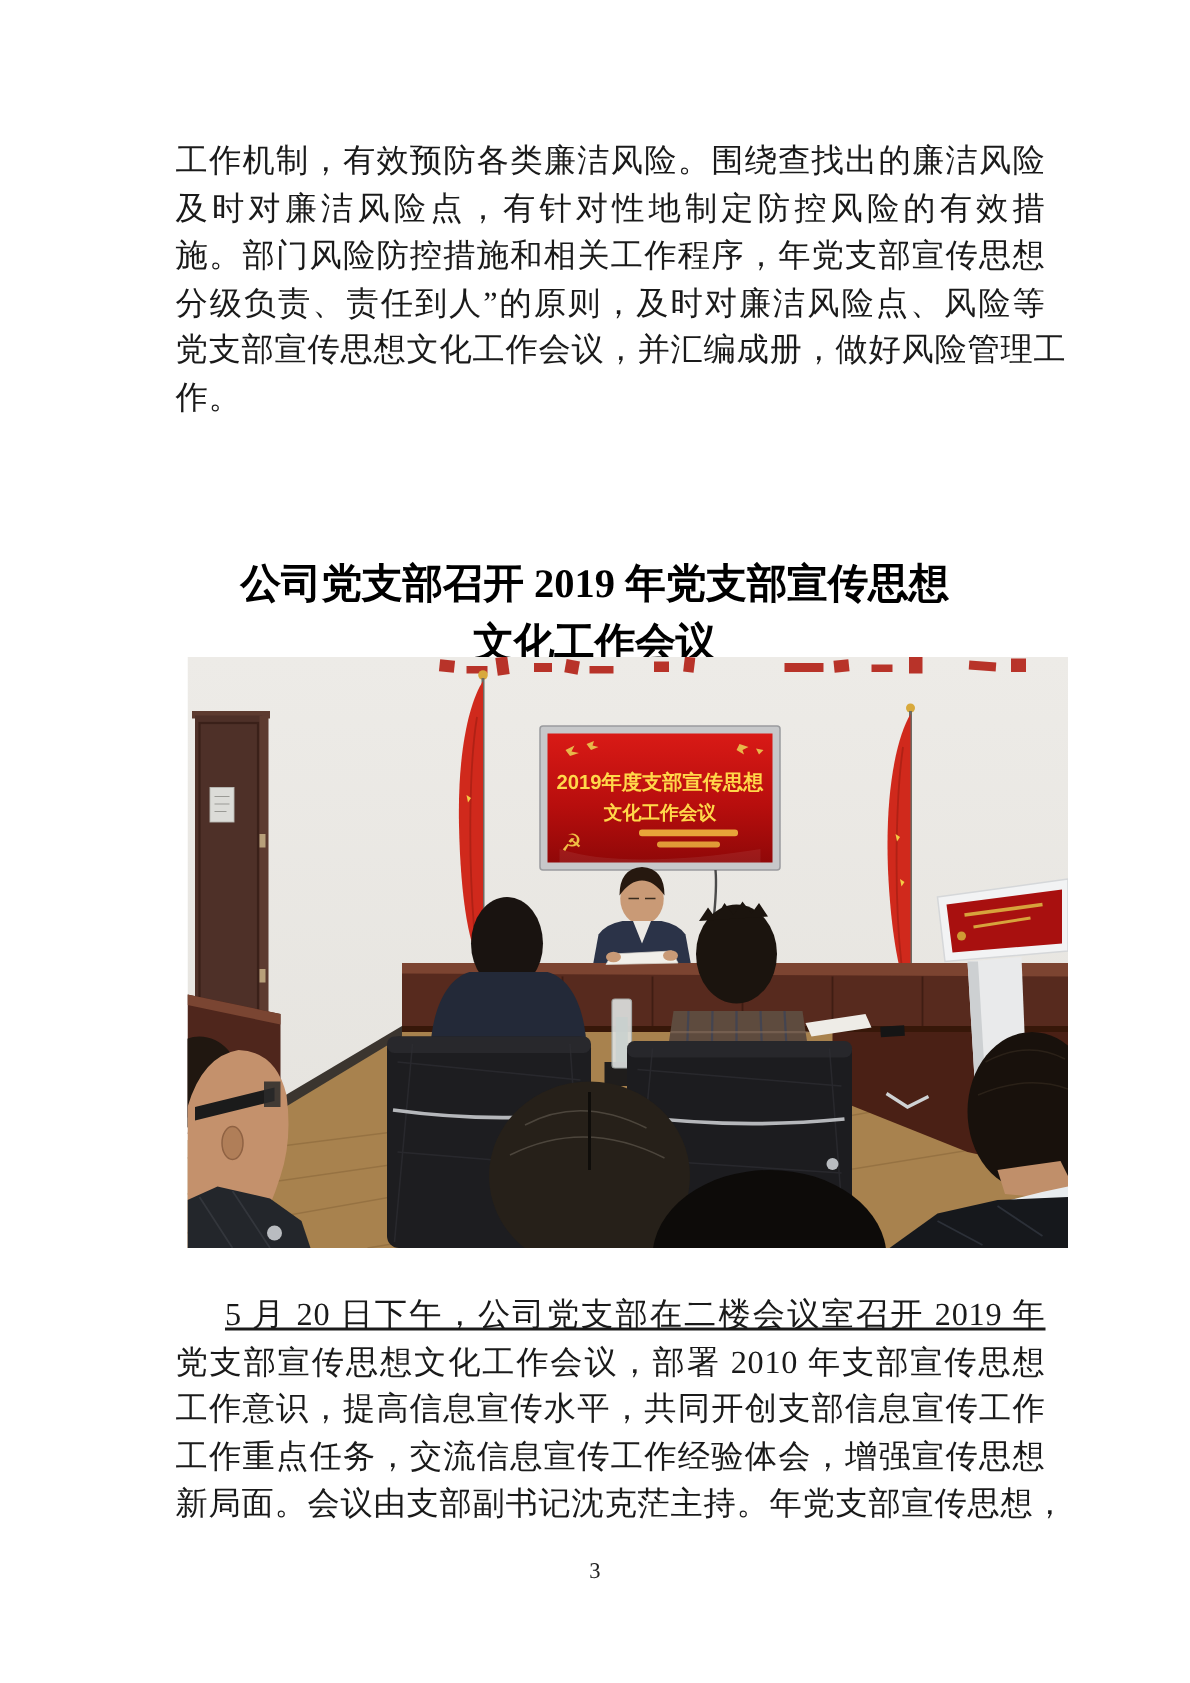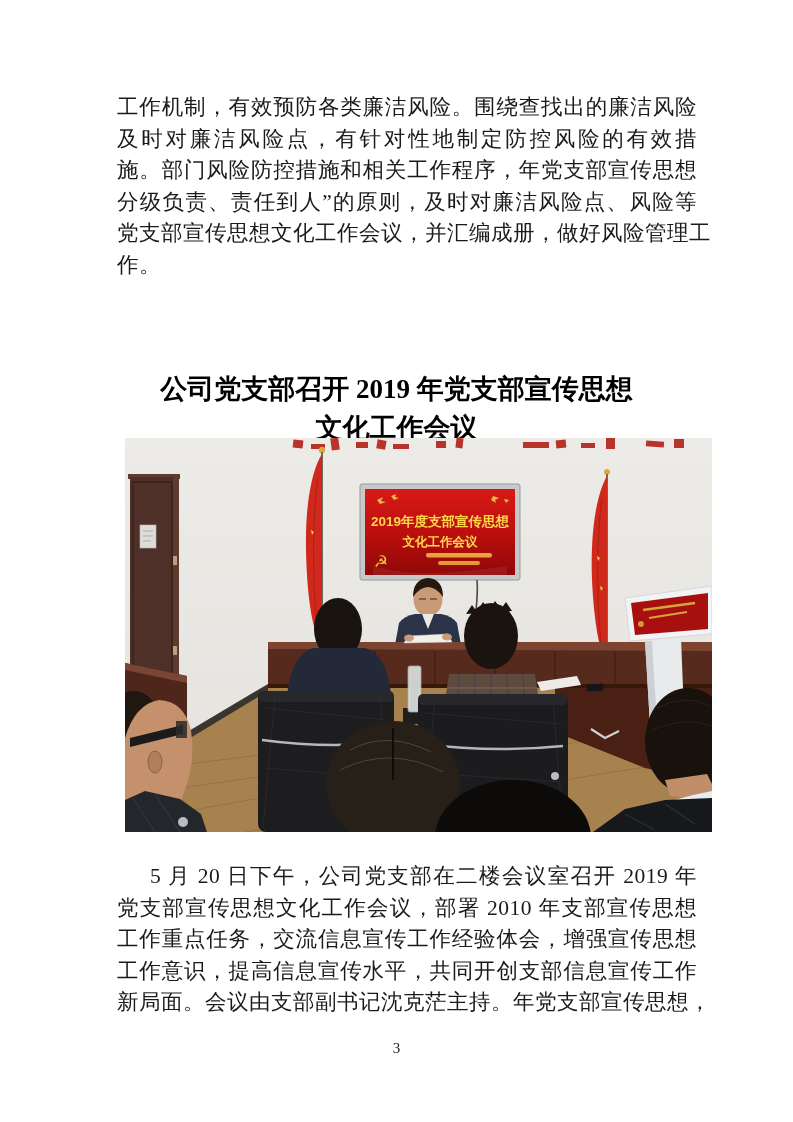--- a/index.html
+++ b/index.html
@@ -5,21 +5,21 @@
   html,body{margin:0;padding:0;background:#ffffff;}
   .page{position:relative;width:793px;height:1122px;background:#ffffff;overflow:hidden;
         font-family:"Liberation Serif","DejaVu Serif",serif;color:#1a1a1a;}
   .textcol{position:absolute;left:117px;width:580px;}
   .para{font-size:21.5px;line-height:31.5px;}
   .jline{text-align:justify;text-align-last:justify;white-space:nowrap;letter-spacing:.5px;}
   .closing-row{display:flex;justify-content:space-between;font-size:21.5px;line-height:31.5px;letter-spacing:.5px;}
   .headline{position:absolute;left:0;width:793px;top:342px;text-align:center;
             font-family:Liberation Serif, serif;font-weight:700;
             font-size:27px;line-height:39px;color:#000;margin-top:28px;}
-  .indent1{text-indent:33px;}
+  .indent1{text-indent:33px;text-decoration:underline;}
   .photo{position:absolute;left:125px;top:438px;width:587px;height:443px;}
   .photo svg{display:block;}
   .pagenum{position:absolute;left:0;top:1040px;width:793px;text-align:center;
            font-size:15px;color:#222;}
 </style>
 </head>
 <body>
 
 <div class="page">
 
@@ -256,20 +256,20 @@
         <path d="M512,374 Q546,361 587,353 L587,364 Q549,371 518,382 Z" fill="#e8ecef"></path>
         <polygon points="468,394 500,371 540,362 587,360 587,394" fill="#16181c"></polygon>
         <path d="M500,376 L530,392 M540,366 L570,386" stroke="#2c3038" stroke-width="1.2"></path>
       </g>
     </svg>
   </div>
 
   <div class="textcol para" style="top:861px;">
     <div class="jline indent1">5 月 20 日下午，公司党支部在二楼会议室召开 2019 年</div>
     <div class="jline">党支部宣传思想文化工作会议，部署 2010 年支部宣传思想</div>
+    <div class="jline">工作意识，提高信息宣传水平，共同开创支部信息宣传工作</div>
     <div class="jline">工作重点任务，交流信息宣传工作经验体会，增强宣传思想</div>
-    <div class="jline">工作意识，提高信息宣传水平，共同开创支部信息宣传工作</div>
     <div class="jline">新局面。会议由支部副书记沈克茫主持。年党支部宣传思想，</div>
   </div>
 
   <div class="pagenum">3</div>
 
 </div>
 
 </body></html>

